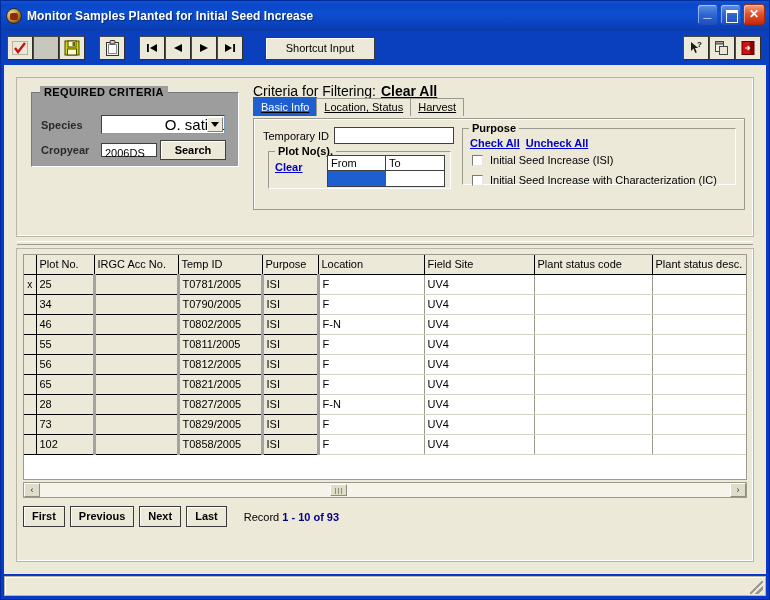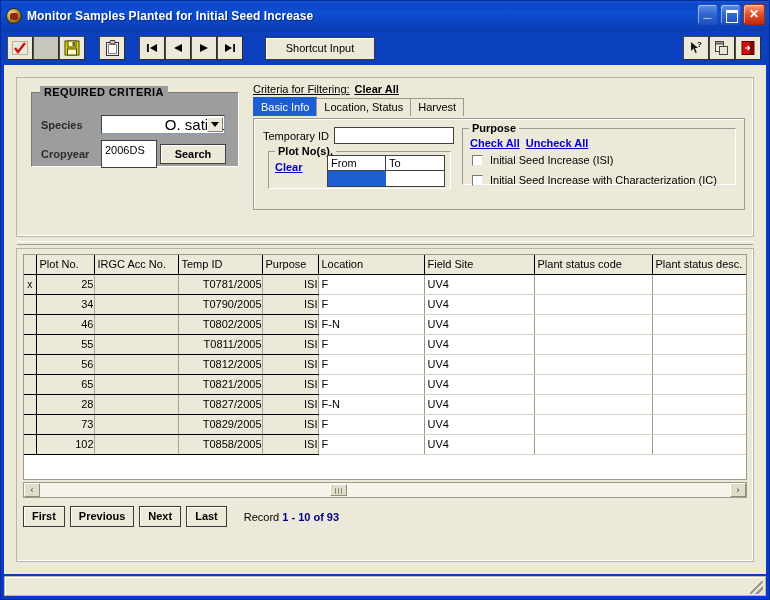--- a/index.html
+++ b/index.html
@@ -210,21 +210,21 @@
     width: 16px; height: 15px;
     background: #ece9d8;
     border: 1px solid #fff;
     border-right-color: #808080;
     border-bottom-color: #808080;
     display: flex; align-items: center; justify-content: center;
   }
   #cropyear-row { left: 9px; top: 47px; }
   #cropyear-label { width: 60px; }
   #cropyear-input {
-    width: 56px; height: 28px;
+    width: 56px; height: 14px;
     background: #fff;
     border: 1px solid #404040;
     font-size: 11px;
     padding-left: 3px;
     line-height: 18px;
     color: #000;
   }
   #search-btn {
     width: 66px; height: 20px;
     background: #ece9d8;
@@ -234,40 +234,40 @@
     font-weight: bold;
     text-align: center;
     line-height: 18px;
     margin-left: 3px;
   }
 
   
   #cff-header {
     position: absolute;
     left: 236px; top: 5px;
-    font-size: 11px;
+    font-size: 14px;
     color: #000;
     white-space: nowrap;
-    text-decoration: underline;
   }
   #cff-header .lbl { font-weight: normal; }
   #clear-all {
     color: #000;
     text-decoration: underline;
     font-weight: bold;
     margin-left: 5px;
   }
 
   #tabs {
     position: absolute;
     left: 236px; top: 22px;
     display: flex;
     align-items: flex-end;
     height: 16px;
     z-index: 3;
+    text-decoration: underline;
   }
   .tab {
     height: 18px;
     padding: 0 7px;
     font-size: 11px;
     line-height: 17px;
     border: 1px solid #9a9a8e;
     border-bottom: none;
     background: #ece9d8;
     margin-right: -1px;
@@ -464,23 +464,22 @@
     width: 12px;
     padding: 0;
     text-align: center;
     background: #ece9d8;
     border-right: 1px solid #000;
     border-bottom: 1px solid #000;
     font-size: 10px;
   }
   table.grid td.fixed {
     background: #ece9d8;
-    border-right: 1px solid #a3a3a3;
+    border-right: 3px solid #a3a3a3;
     border-bottom: 1px solid #000;
-    text-align: right;
   }
   col.c-sel   { width: 12px; }
   col.c-plot  { width: 58px; }
   col.c-irgc  { width: 84px; }
   col.c-temp  { width: 84px; }
   col.c-purp  { width: 56px; }
   col.c-loc   { width: 106px; }
   col.c-site  { width: 110px; }
   col.c-psc   { width: 118px; }
   col.c-psd   { width: 110px; }

